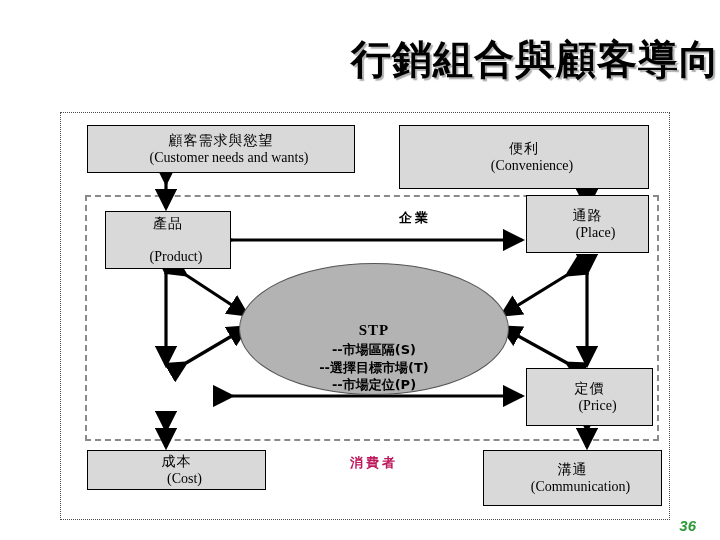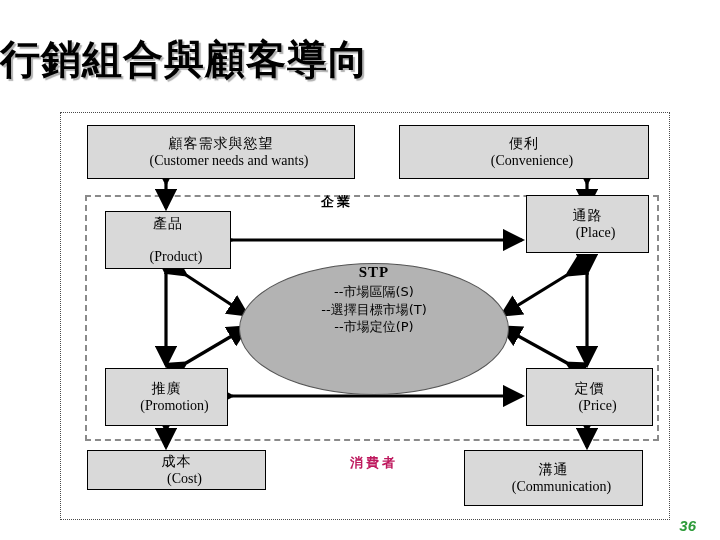--- a/index.html
+++ b/index.html
@@ -14,21 +14,21 @@
     overflow: hidden;
     position: relative;
   }
 
   
   #slide-title {
     position: absolute;
     left: 0;
     top: 38px;
     width: 720px;
-    text-align: left;
+    text-align: right;
     font-family: "DejaVu Sans", sans-serif;
     font-size: 40px;
     font-weight: bold;
     color: #000000;
     letter-spacing: 1px;
     text-shadow: 2px 2px 1px rgba(150,150,150,0.75);
     line-height: 1.05;
     white-space: nowrap;
   }
 
@@ -73,67 +73,68 @@
     font-size: 14px;
     letter-spacing: 1px;
   }
   .node-en {
     font-family: "Liberation Serif", serif;
     font-size: 14px;
     padding-left: 16px;
   }
 
   
-  #box-customer-needs { left: 26px;  top: 12px;  width: 268px; height: 54px; }
-  #box-convenience    { left: 338px; top: 12px; width: 250px; height: 54px; }
+  #box-customer-needs { left: 26px;  top: 12px;  width: 268px; height: 48px; }
+  #box-convenience    { left: 338px; top: 12px; width: 250px; height: 64px; }
   #box-product        { left: 44px;  top: 98px;  width: 126px; height: 58px; gap: 15px; }
   #box-place          { left: 465px; top: 82px;  width: 123px; height: 58px; }
   #box-promotion      { left: 44px;  top: 255px; width: 123px; height: 58px; }
   #box-price          { left: 465px; top: 255px; width: 127px; height: 58px; }
   #box-cost           { left: 26px;  top: 337px; width: 179px; height: 40px; }
-  #box-communication  { left: 403px; top: 337px; width: 179px; height: 56px; }
+  #box-communication  { left: 422px; top: 337px; width: 179px; height: 56px; }
 
   
   #stp-ellipse {
     position: absolute;
     left: 178px;
     top: 150px;
     width: 268px;
     height: 130px;
     background: #b3b3b3;
     border: 1px solid #555555;
     border-radius: 50%;
     display: flex;
     flex-direction: column;
     align-items: center;
-    justify-content: flex-start;
+    justify-content: flex-end;
     text-align: center;
     color: #000000;
   }
   #stp-title {
     font-family: "Liberation Serif", serif;
     font-weight: bold;
     font-size: 15px;
     letter-spacing: 1px;
     margin-bottom: 2px;
   }
   .stp-line {
     font-family: "DejaVu Sans", sans-serif;
     font-size: 13px;
     line-height: 1.35;
     white-space: nowrap;
+    font-weight: bold;
   }
 
   
   #label-enterprise {
     position: absolute;
     left: 260px;
-    top: 80px;
+    top: 96px;
     width: 110px;
-    text-align: left;
+    text-align: right;
     font-family: "DejaVu Sans", sans-serif;
     font-size: 13px;
     font-weight: bold;
     letter-spacing: 3px;
     color: #000000;
   }
   #label-consumer {
     position: absolute;
     left: 258px;
     top: 341px;
@@ -228,24 +229,20 @@
   <div class="node-box" id="box-product">
     <span class="node-cjk">產品</span>
     <span class="node-en">(Product)</span>
   </div>
 
   <div class="node-box" id="box-place">
     <span class="node-cjk">通路</span>
     <span class="node-en">(Place)</span>
   </div>
 
-  <div class="node-box" id="box-promotion">
-    <span class="node-cjk">推廣</span>
-    <span class="node-en">(Promotion)</span>
-  </div>
 
   <div class="node-box" id="box-price">
     <span class="node-cjk">定價</span>
     <span class="node-en">(Price)</span>
   </div>
 
   <div class="node-box" id="box-cost">
     <span class="node-cjk">成本</span>
     <span class="node-en">(Cost)</span>
   </div>

